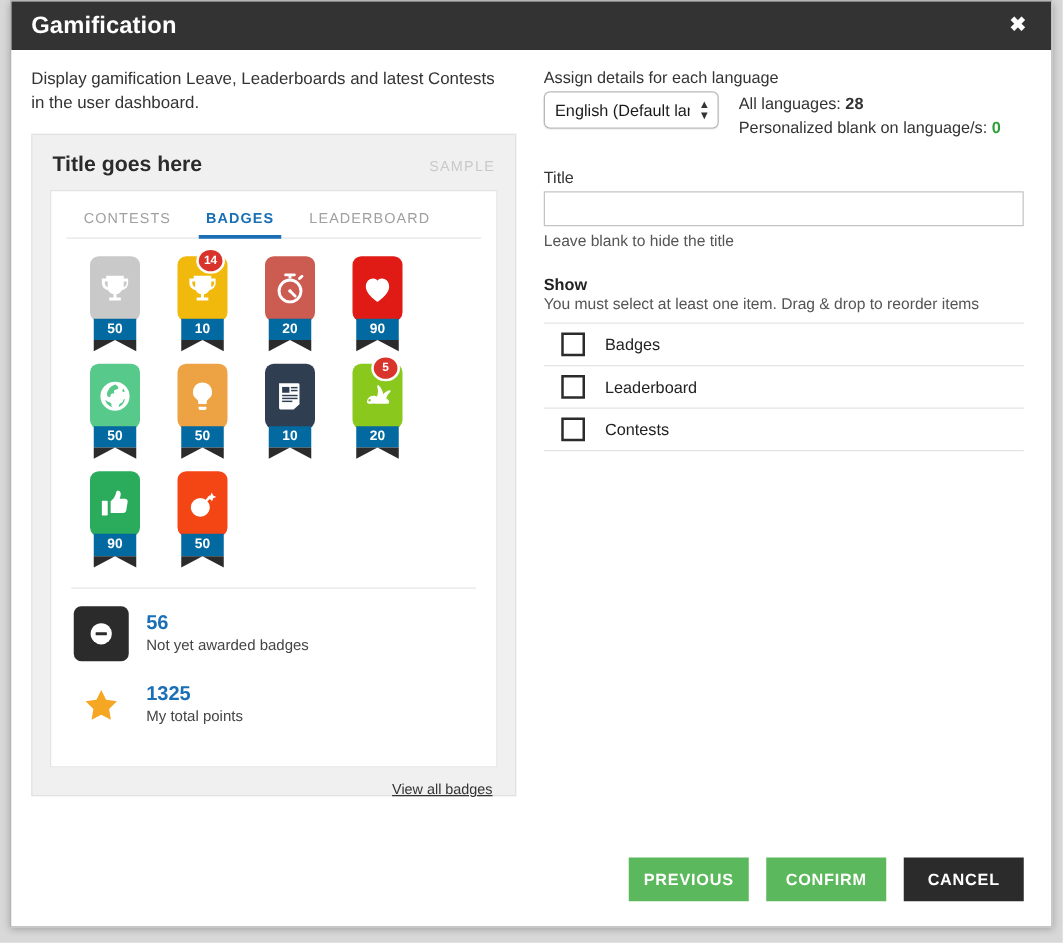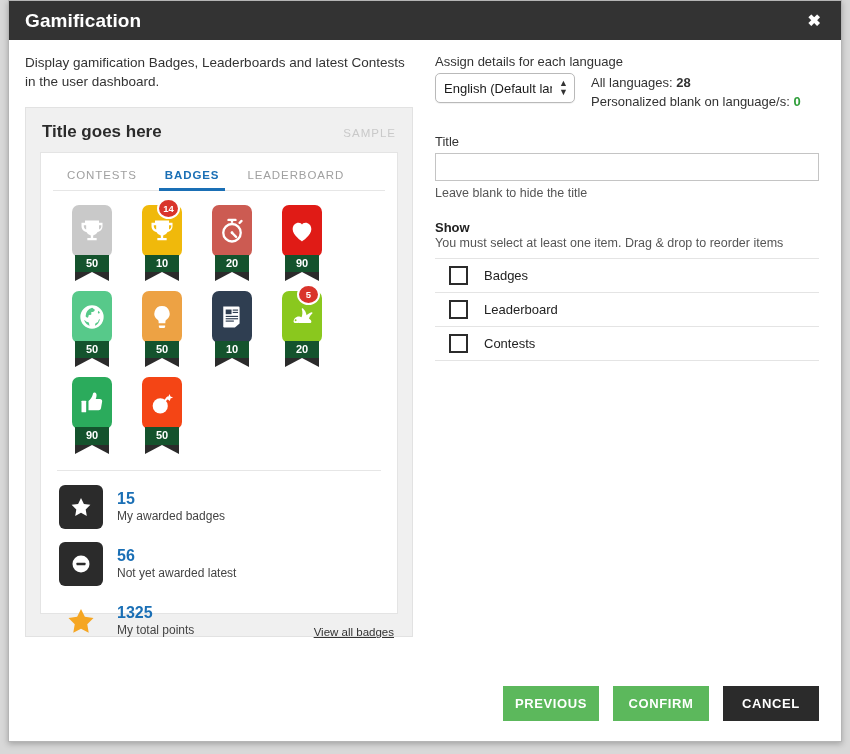--- a/index.html
+++ b/index.html
@@ -176,21 +176,21 @@
     justify-content: center;
     box-sizing: content-box;
     padding: 0 1px;
   }
   .ribbon {
     width: 34px;
     margin-top: -2px;
     position: relative;
   }
   .ribbon-body {
-    background: #14532d;
+    background: #0369a1;
     color: #ffffff;
     font-size: 11px;
     font-weight: bold;
     text-align: center;
     padding: 2px 0 3px 0;
     line-height: 1.1;
   }
   .ribbon-tail {
     width: 0;
     height: 0;
@@ -375,21 +375,21 @@
 <div class="modal">
 
   <div class="titlebar">
     <h1>Gamification</h1>
     <button class="close-btn">✖</button>
   </div>
 
   <div class="body-wrap">
 
     <div class="left-col">
-      <p class="intro">Display gamification Badges, Leaderboards and latest Contests in the user dashboard.</p>
+      <p class="intro">Display gamification Leave, Leaderboards and latest Contests in the user dashboard.</p>
 
       <div class="preview-outer">
         <div class="preview-head">
           <span class="preview-title">Title goes here</span>
           <span class="preview-sample">SAMPLE</span>
         </div>
 
         <div class="preview-card">
 
           <div class="tabs">
@@ -527,38 +527,27 @@
                   <div class="ribbon-tail"></div>
                 </div>
               </div>
             </div>
 
           <div class="stats-divider"></div>
           <div class="stats" id="stats-list">
               <div class="stat-row">
                 <div class="stat-icon">
                   <svg width="24" height="24" viewBox="0 0 24 24">
-                    <path d="M12 3l2.9 5.9 6.5.9-4.7 4.6 1.1 6.5L12 17.8 6.2 20.9l1.1-6.5L2.6 9.8l6.5-.9z" fill="#fff"></path>
-                  </svg>
-                </div>
-                <div>
-                  <div class="stat-num">15</div>
-                  <div class="stat-label">My awarded badges</div>
-                </div>
-              </div>
-              <div class="stat-row">
-                <div class="stat-icon">
-                  <svg width="24" height="24" viewBox="0 0 24 24">
                     <circle cx="12" cy="12" r="8.5" fill="#fff"></circle>
                     <rect x="7.5" y="10.8" width="9" height="2.4" rx="0.4" fill="#2b2b2b"></rect>
                   </svg>
                 </div>
                 <div>
                   <div class="stat-num">56</div>
-                  <div class="stat-label">Not yet awarded latest</div>
+                  <div class="stat-label">Not yet awarded badges</div>
                 </div>
               </div>
               <div class="stat-row">
                 <div class="stat-icon plain">
                   <svg width="32" height="32" viewBox="0 0 24 24">
                     <path d="M12 3l2.9 5.9 6.5.9-4.7 4.6 1.1 6.5L12 17.8 6.2 20.9l1.1-6.5L2.6 9.8l6.5-.9z" fill="#f5a623"></path>
                   </svg>
                 </div>
                 <div>
                   <div class="stat-num">1325</div>

